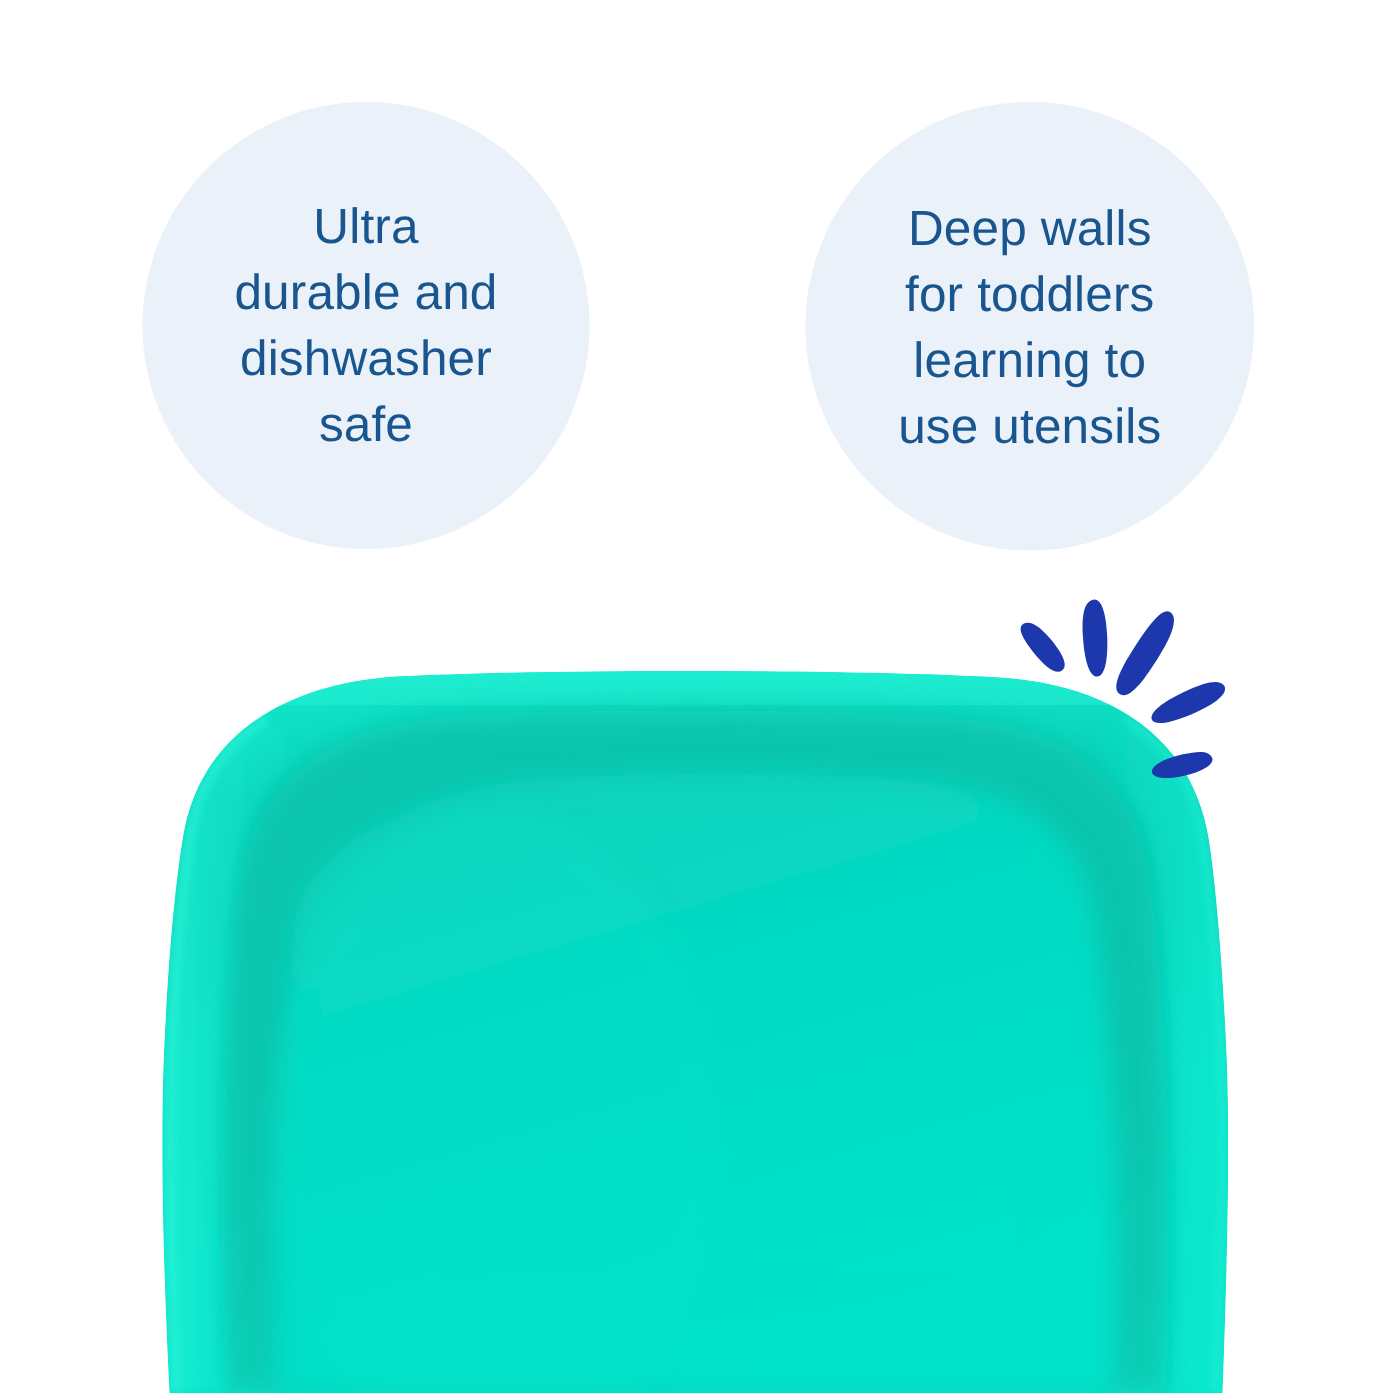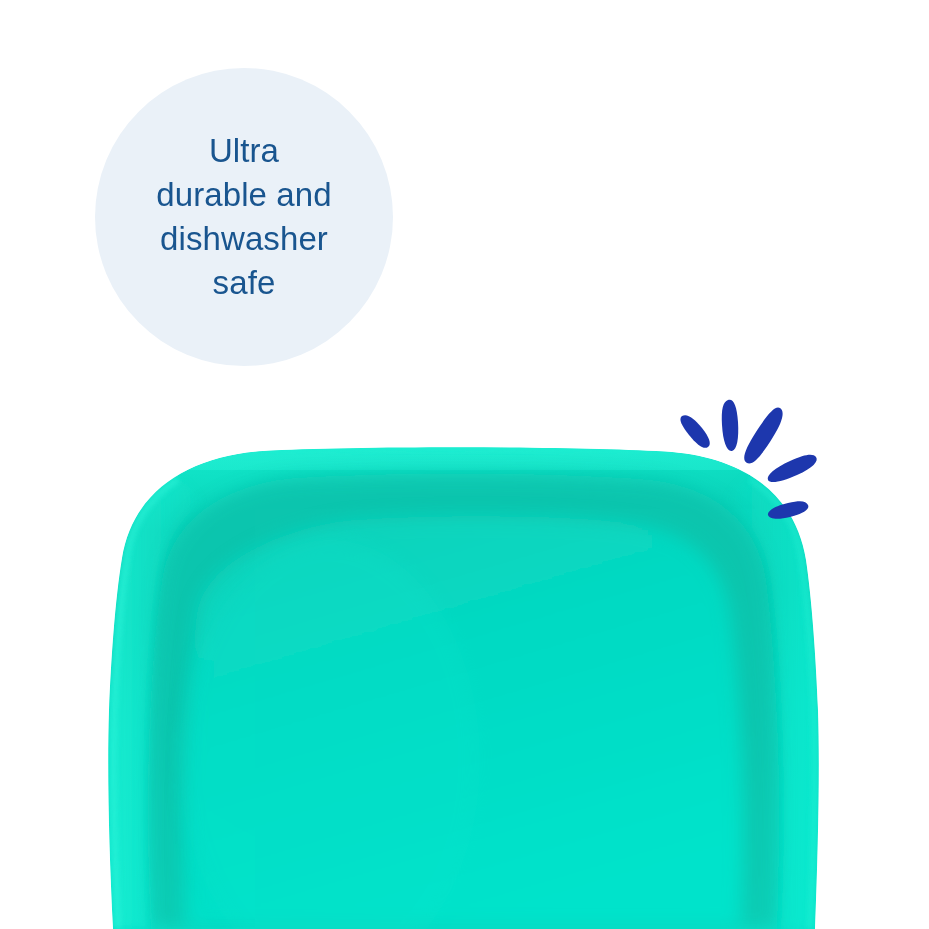--- a/index.html
+++ b/index.html
@@ -218,14 +218,20 @@
     </svg>
   </div>
 
   <div class="badge" id="badge-durable" style="background: rgb(234, 241, 248);">
     <span class="badge-text" style="color: rgb(25, 85, 143);">Ultra
 durable and
 dishwasher
 safe</span>
   </div>
 
+  <div class="badge" id="badge-deepwalls" style="background: rgb(234, 241, 248);">
+    <span class="badge-text" style="color: rgb(25, 85, 143);">Deep walls
+for toddlers
+learning to
+use utensils</span>
+  </div>
 
 </div>
 
 </body></html>

